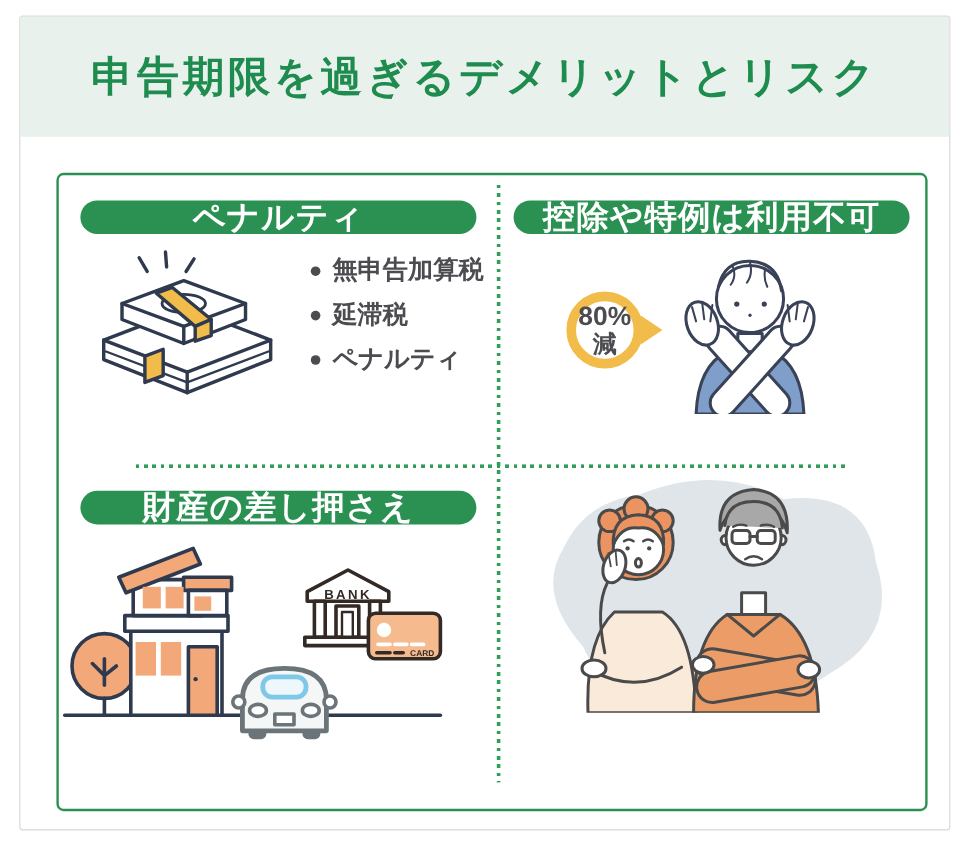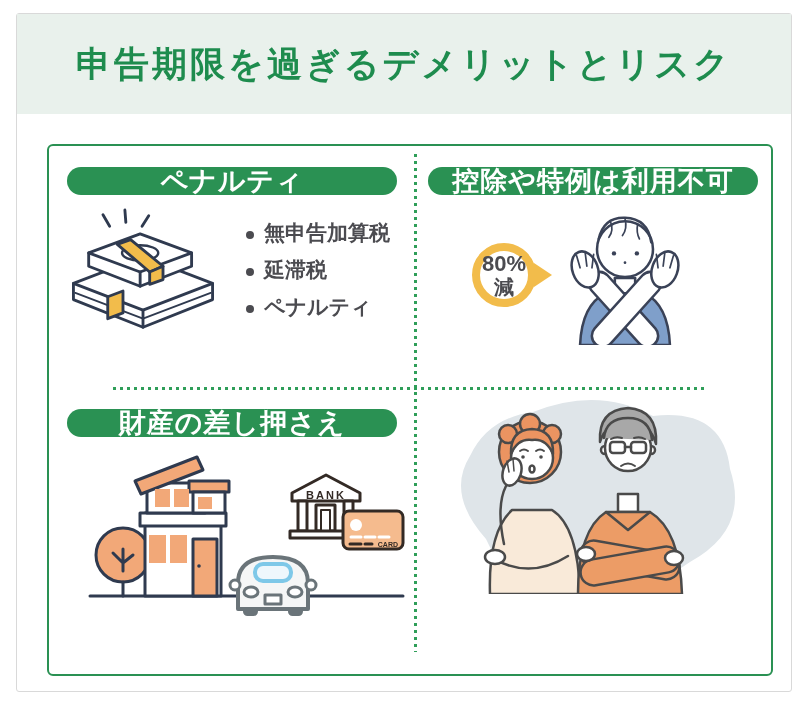--- a/index.html
+++ b/index.html
@@ -20,40 +20,40 @@
   .divider-v{position:absolute;left:365px;top:8px;bottom:22px;width:3px;
         background-image:repeating-linear-gradient(180deg,var(--dot-green) 0 3px,transparent 3px 7px);}
   .divider-h{position:absolute;top:241px;left:64px;right:64px;height:3px;
         background-image:repeating-linear-gradient(90deg,var(--dot-green) 0 3px,transparent 3px 7px);}
   .grid{display:grid;grid-template-columns:366px 356px;grid-template-rows:242px 286px;width:722px;height:528px;}
   .cell{position:relative;overflow:hidden;}
   .pill{width:330px;height:28px;margin:21px auto 0;background:var(--green);border-radius:24px;
         display:flex;align-items:center;justify-content:center;text-align:right;}
   .pill span{color:#fff;font-size:27px;font-weight:bold;letter-spacing:1px;white-space:nowrap;}
   
-  .q1-body{display:flex;align-items:center;margin-top:12px;padding-left:13px;font-family:Liberation Mono, monospace;}
+  .q1-body{display:flex;align-items:flex-start;margin-top:12px;padding-left:26px;}
   .bullets{list-style:none;margin:0 0 0 18px;padding:0;}
   .bullets li{position:relative;padding-left:22px;font-size:21px;font-weight:bold;
         color:var(--text-dark);line-height:37px;white-space:nowrap;}
   .bullets li::before{content:"";position:absolute;left:4px;top:15px;width:8px;height:8px;
         border-radius:50%;background:var(--text-dark);}
   
   .q2-body{display:flex;align-items:center;justify-content:center;gap:0;margin-top:10px;}
   .badge{position:relative;width:64px;height:64px;border:8px solid var(--yellow);border-radius:50%;
         background:#fff;display:flex;flex-direction:column;align-items:center;justify-content:center;
         flex:0 0 auto;}
   .badge .l1{font-size:22px;font-weight:bold;color:var(--text-dark);line-height:24px;}
   .badge .l2{font-size:20px;font-weight:bold;color:var(--text-dark);line-height:22px;}
   .badge .single{font-size:20px;font-weight:bold;color:var(--text-dark);letter-spacing:0;}
   .badge.point-right::after{content:"";position:absolute;right:-24px;top:50%;transform:translateY(-50%);
         border-left:18px solid var(--yellow);border-top:12px solid transparent;border-bottom:12px solid transparent;}
   .badge.point-left::after{content:"";position:absolute;left:-24px;top:50%;transform:translateY(-50%);
         border-right:18px solid var(--yellow);border-top:12px solid transparent;border-bottom:12px solid transparent;}
   
-  .q3-body{display:flex;justify-content:flex-end;margin-top:14px;}
+  .q3-body{display:flex;justify-content:flex-start;margin-top:14px;}
   .q4-body{display:flex;justify-content:center;margin-top:6px;}
 </style>
 </head>
 <body>
 
 <div class="page">
   <div class="card">
 
     <div class="band">
       <h1 class="title">申告期限を過ぎるデメリットとリスク</h1>

